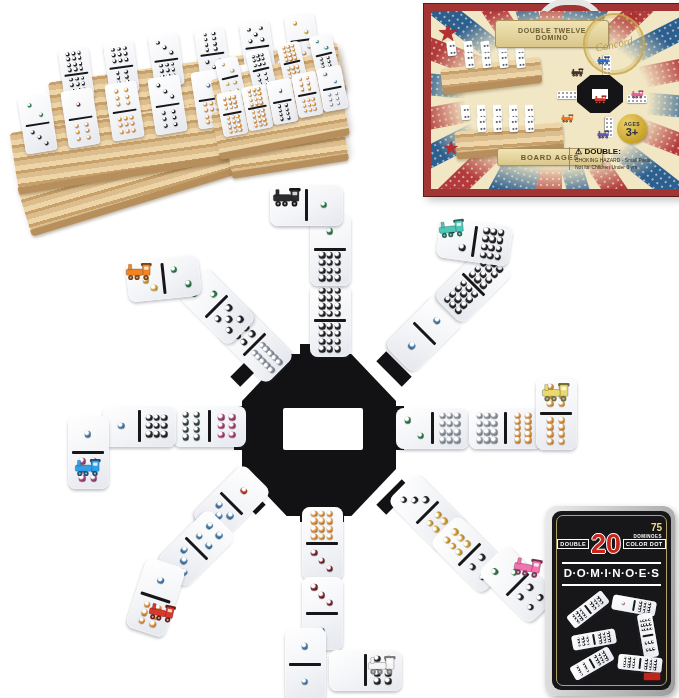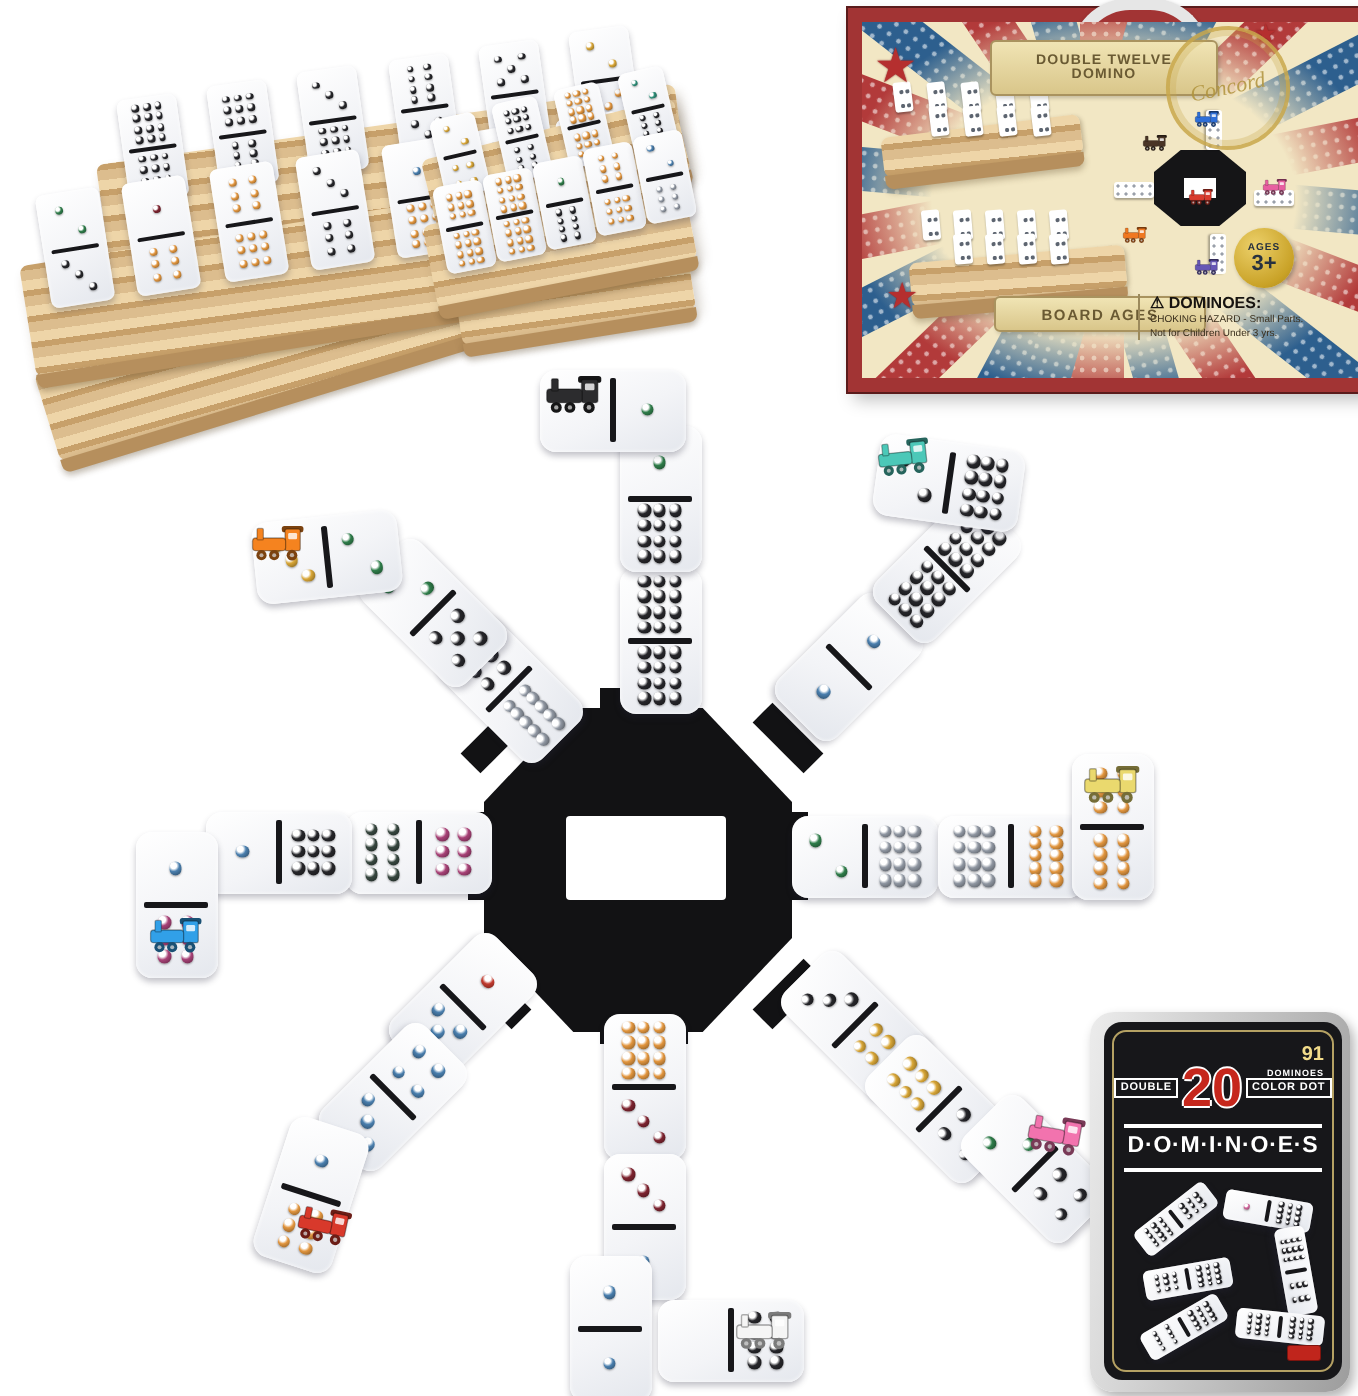--- a/index.html
+++ b/index.html
@@ -1327,33 +1327,33 @@
       <div id="stamp">
         <span>Concord</span>
       </div>
       <div id="ages">
         <span class="a1">AGES</span>
         <span class="a2">3+</span>
       </div>
       <div id="warn">
         <div class="wt">
           <span>⚠</span>
-          <span>DOMINOES:</span>
+          <span>DOUBLE:</span>
         </div>
         <div class="wl">CHOKING HAZARD - Small Parts.</div>
         <div class="wl">Not for Children Under 3 yrs.</div>
       </div>
     </div>
   </div>
 
   <div id="tin">
     <div id="tin-panel">
       <div id="tin-pin"></div>
       <div id="tin-count">
-        <span class="c1">91</span>
+        <span class="c1">75</span>
         <span class="c2">DOMINOES</span>
       </div>
       <div id="tin-title-row">
         <span class="tin-boxed">DOUBLE</span>
         <span id="tin-12">20</span>
         <span class="tin-boxed">COLOR DOT</span>
       </div>
       <div class="tin-rule" style="top:51px;"></div>
       <div id="tin-name">D·O·M·I·N·O·E·S</div>
       <div class="tin-rule" style="top:73px;"></div>

